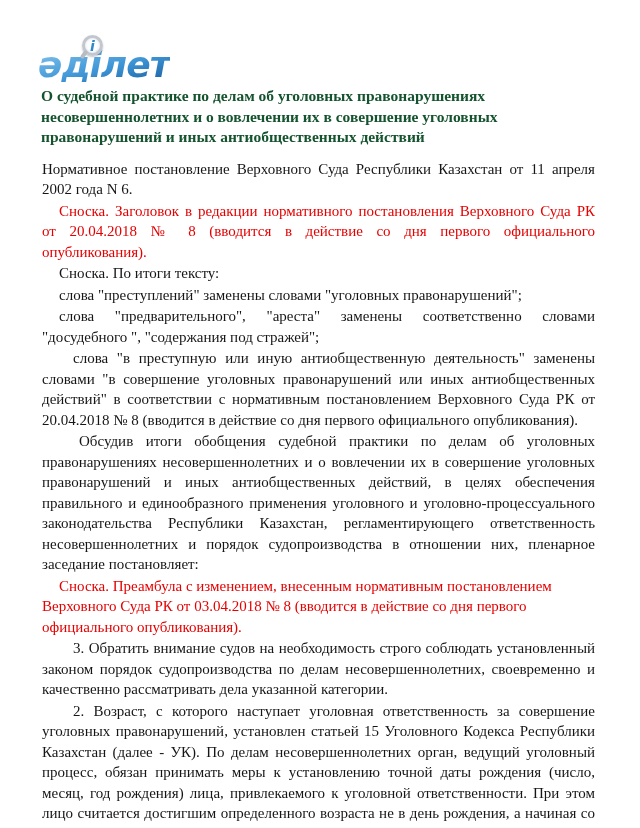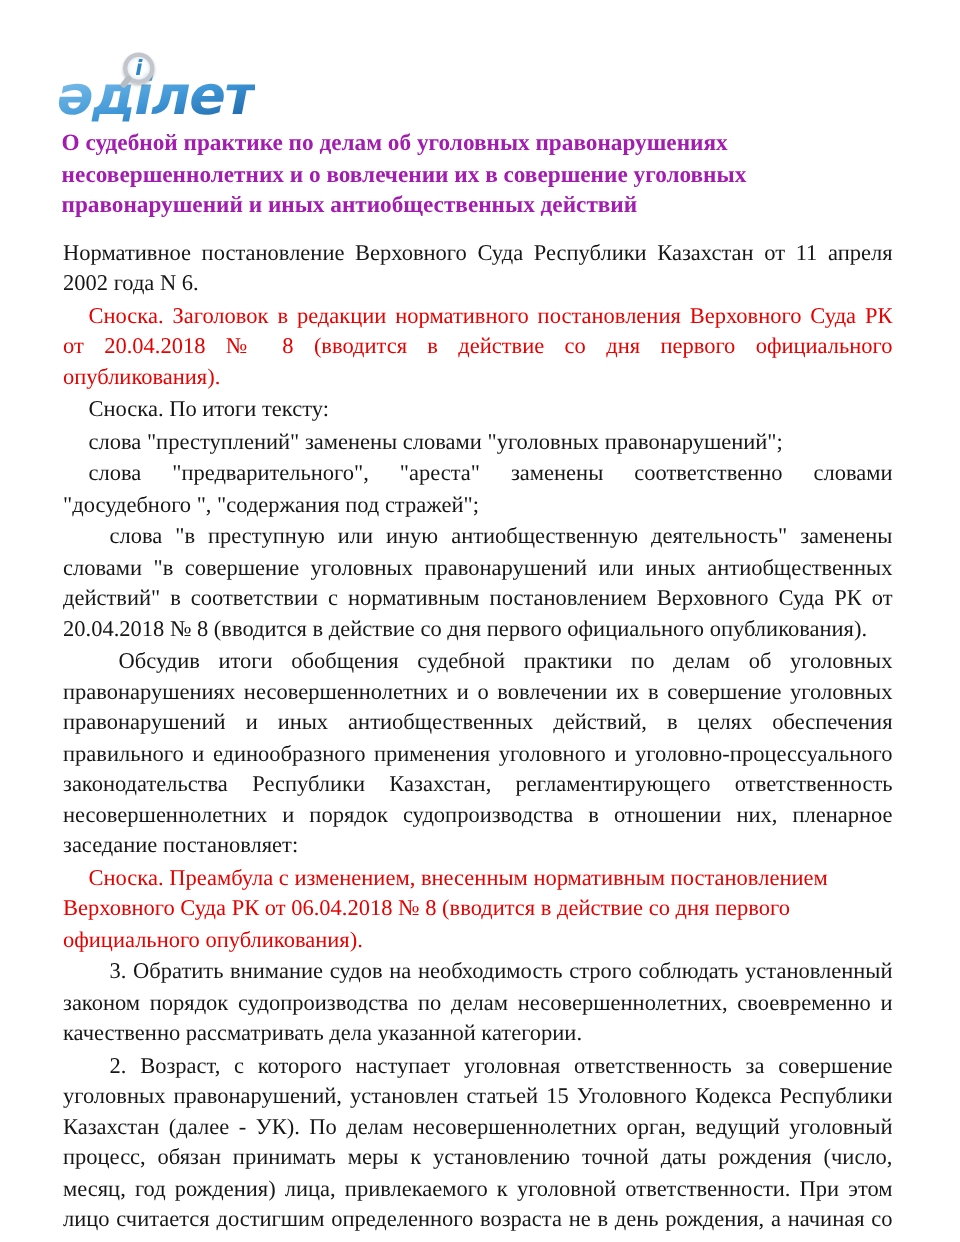--- a/index.html
+++ b/index.html
@@ -64,21 +64,21 @@
     font-style:italic;font-weight:bold;
     font-size:14px;line-height:14px;
     color:#2f88c9;
   }
   
   .doc-title{
     font-size:15.5px;
     font-weight:bold;
     line-height:20.5px;
     margin:0 0 11px 0;
-    color:#a21caf;
+    color:#14532d;
   }
   .para{
     font-size:15px;
     line-height:20.5px;
     margin:1px;
   }
   .a-justify{text-align:justify;}
   .a-left{text-align:left;}
   .i-none{text-indent:0;}
   .i-sm{text-indent:17px;font-family:Liberation Serif, serif;}
@@ -102,18 +102,18 @@
   <h1 class="doc-title">О судебной практике по делам об уголовных правонарушениях несовершеннолетних и о вовлечении их в совершение уголовных правонарушений и иных антиобщественных действий</h1>
 
   <div>
       <p class="para c-black i-none a-justify">Нормативное постановление Верховного Суда Республики Казахстан от 11 апреля 2002 года N 6.</p>
       <p class="para c-red i-sm a-justify">Сноска. Заголовок в редакции нормативного постановления Верховного Суда РК от 20.04.2018 № 8 (вводится в действие со дня первого официального опубликования).</p>
       <p class="para c-black i-sm a-left">Сноска. По итоги тексту:</p>
       <p class="para c-black i-sm a-left">слова "преступлений" заменены словами "уголовных правонарушений";</p>
       <p class="para c-black i-sm a-justify">слова "предварительного", "ареста" заменены соответственно словами "досудебного ", "содержания под стражей";</p>
       <p class="para c-black i-md a-justify">слова "в преступную или иную антиобщественную деятельность" заменены словами "в совершение уголовных правонарушений или иных антиобщественных действий" в соответствии с нормативным постановлением Верховного Суда РК от 20.04.2018 № 8 (вводится в действие со дня первого официального опубликования).</p>
       <p class="para c-black i-lg a-justify">Обсудив итоги обобщения судебной практики по делам об уголовных правонарушениях несовершеннолетних и о вовлечении их в совершение уголовных правонарушений и иных антиобщественных действий, в целях обеспечения правильного и единообразного применения уголовного и уголовно-процессуального законодательства Республики Казахстан, регламентирующего ответственность несовершеннолетних и порядок судопроизводства в отношении них, пленарное заседание постановляет:</p>
-      <p class="para c-red i-sm a-left">Сноска. Преамбула с изменением, внесенным нормативным постановлением Верховного Суда РК от 06.04.2018 № 8 (вводится в действие со дня первого официального опубликования).</p>
+      <p class="para c-red i-sm a-left">Сноска. Преамбула с изменением, внесенным нормативным постановлением Верховного Суда РК от 03.04.2018 № 8 (вводится в действие со дня первого официального опубликования).</p>
       <p class="para c-black i-md a-justify">3. Обратить внимание судов на необходимость строго соблюдать установленный законом порядок судопроизводства по делам несовершеннолетних, своевременно и качественно рассматривать дела указанной категории.</p>
       <p class="para c-black i-md a-justify">2. Возраст, с которого наступает уголовная ответственность за совершение уголовных правонарушений, установлен статьей 15 Уголовного Кодекса Республики Казахстан (далее - УК). По делам несовершеннолетних орган, ведущий уголовный процесс, обязан принимать меры к установлению точной даты рождения (число, месяц, год рождения) лица, привлекаемого к уголовной ответственности. При этом лицо считается достигшим определенного возраста не в день рождения, а начиная со следующих суток.</p>
     </div>
 
 </div>
 
 </body></html>

